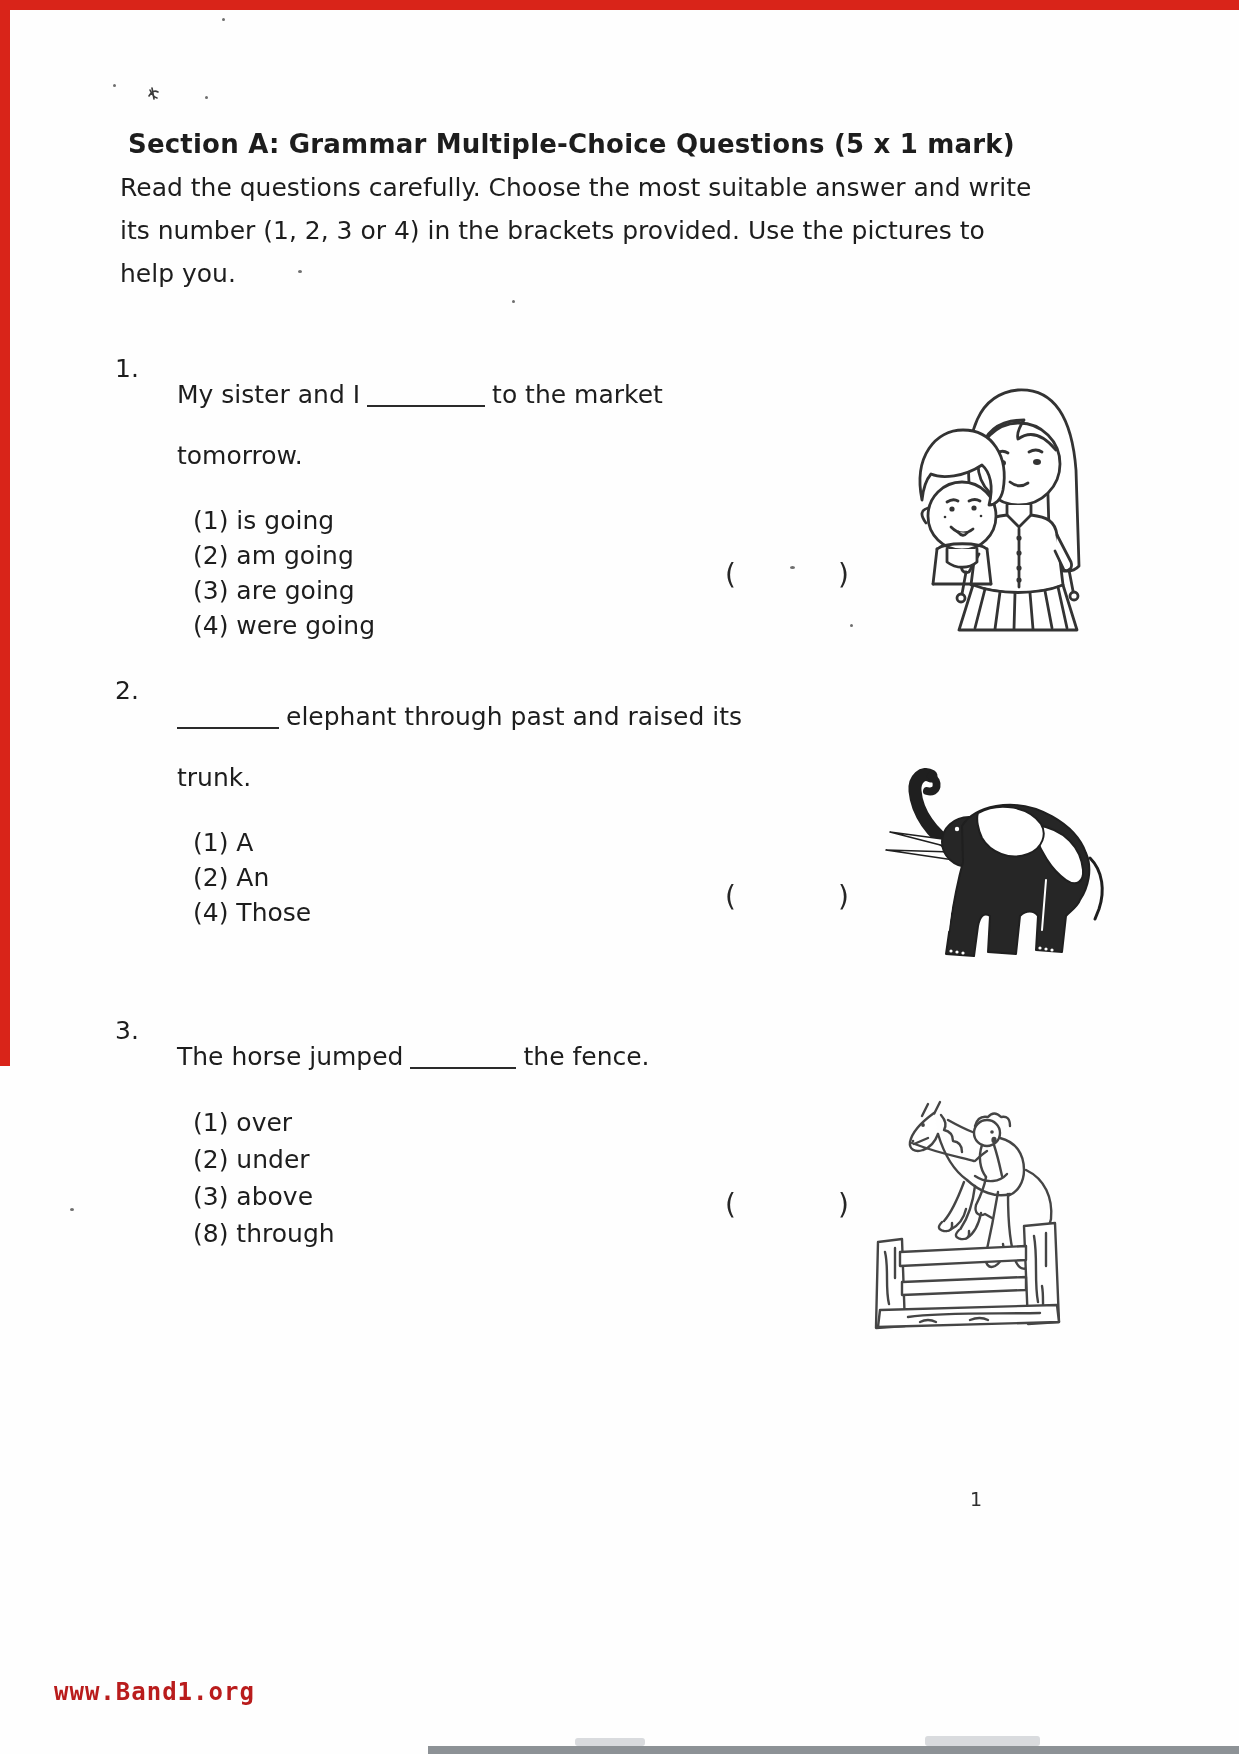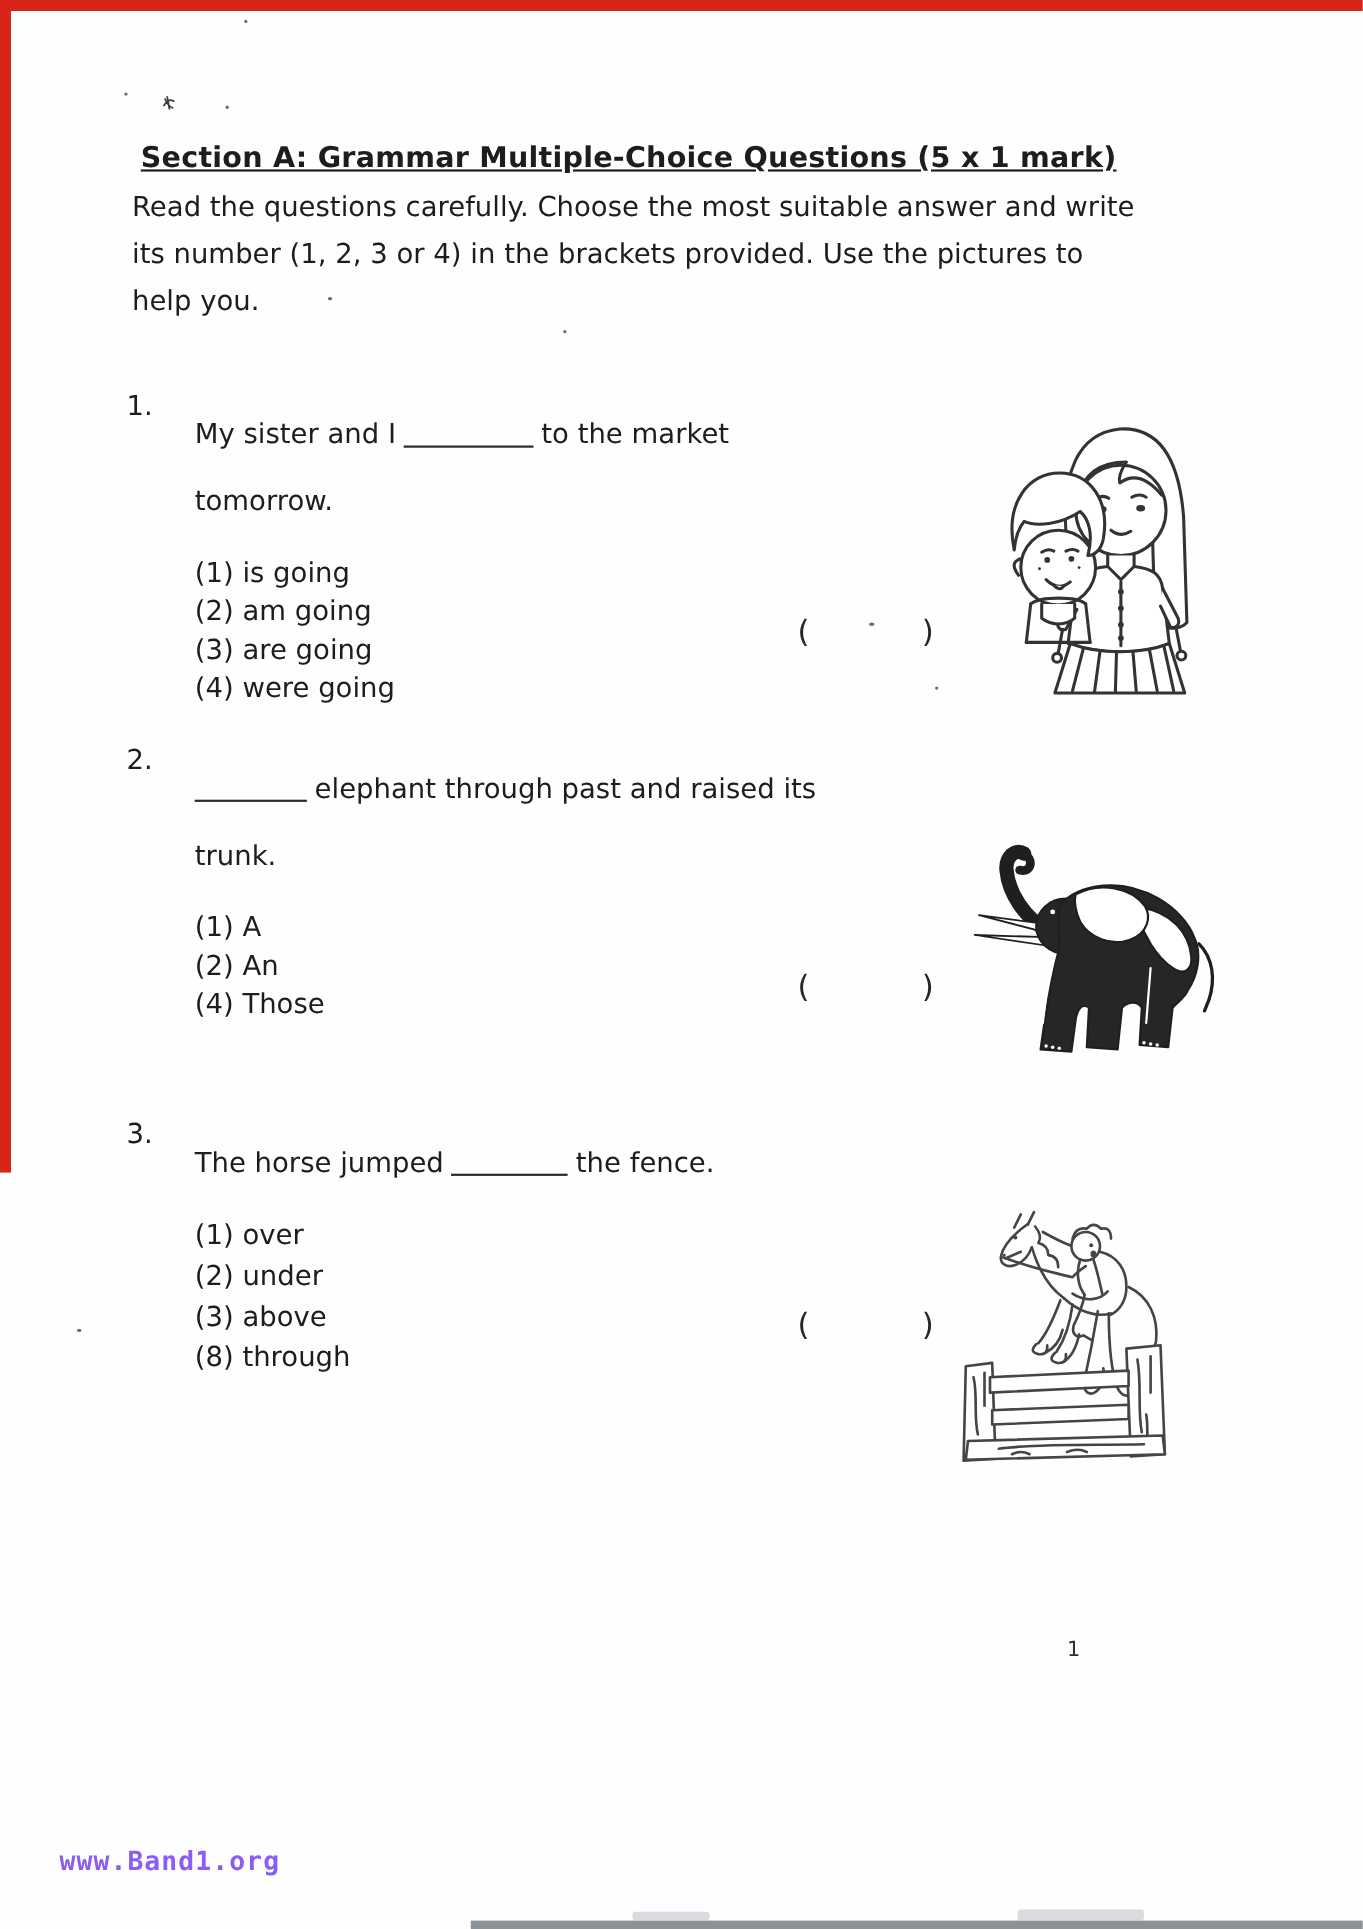--- a/index.html
+++ b/index.html
@@ -10,59 +10,59 @@
   
   .edge{position:absolute;}
   .edge-top{left:0;top:0;width:1239px;height:10px;}
   .edge-left{left:0;top:0;width:10px;height:1066px;}
   .edge-bottom{left:428px;top:1746px;width:811px;height:8px;}
   .smudge{position:absolute;background:#b9bec2;opacity:.55;border-radius:3px;}
   .speck{position:absolute;background:#4a4a4a;border-radius:50%;opacity:.8;}
 
   .title{
     position:absolute;left:128px;top:112px;font-size:26px;font-weight:bold;
-    letter-spacing:.2px;white-space:nowrap;text-decoration:underline;
+    letter-spacing:.2px;white-space:nowrap;
   }
   .instructions{position:absolute;left:120px;top:166px;font-size:25px;line-height:43px;}
   .instr-line{white-space:nowrap;}
 
   .question{position:absolute;left:113px;width:1010px;}
   .q1{top:340px;height:320px;}
   .q2{top:662px;height:330px;}
   .q3{top:1002px;height:300px;}
   .qnum{position:absolute;left:2px;top:14px;font-size:25px;}
   .qbody{margin-left:64px;padding-top:14px;font-size:25px;}
   .qline{line-height:40px;white-space:nowrap;margin-top:21px;}
   .blank{
     display:inline-block;height:1px;border-bottom:2px solid #2a2a2a;
     vertical-align:-4px;margin:0 7px;
   }
   .blank-q1{width:118px;}
   .blank-q2{width:102px;margin-left:0;}
   .blank-q3{width:106px;}
-  .options{list-style:none;margin:27px 0 0 0;padding:0;font-size:25px;}
+  .options{list-style:none;margin:27px 0 0 16px;padding:0;font-size:25px;}
   .q1 .options li,.q2 .options li{line-height:35px;}
   .q3 .options li{line-height:37px;}
   .brackets{
     position:absolute;left:612px;width:124px;display:flex;justify-content:space-between;
     font-size:28px;color:#262626;
   }
   .q1 .brackets,.q2 .brackets{top:218px;}
   .q3 .brackets{top:186px;}
 
   .illus{position:absolute;margin:0;}
   .illus-q1{left:866px;top:378px;}
   .illus-q2{left:850px;top:730px;}
   .illus-q3{left:848px;top:1076px;}
 
   .page-number{position:absolute;left:970px;top:1488px;font-size:19px;color:#2e2e2e;}
   .footer-url{
     position:absolute;left:54px;top:1678px;
     font-family:"DejaVu Sans Mono","Liberation Mono",monospace;
-    font-size:24px;font-weight:600;letter-spacing:1px;color:#8b5cf6;
+    font-size:24px;font-weight:600;letter-spacing:1px;color:#b91c1c;
   }
   .mark-squiggle{position:absolute;left:146px;top:86px;}
 </style>
 </head>
 <body>
 
 <div class="page">
 
   <div class="edge edge-top" style="background: rgb(217, 36, 25);"></div>
   <div class="edge edge-left" style="background: rgb(217, 36, 25);"></div>

